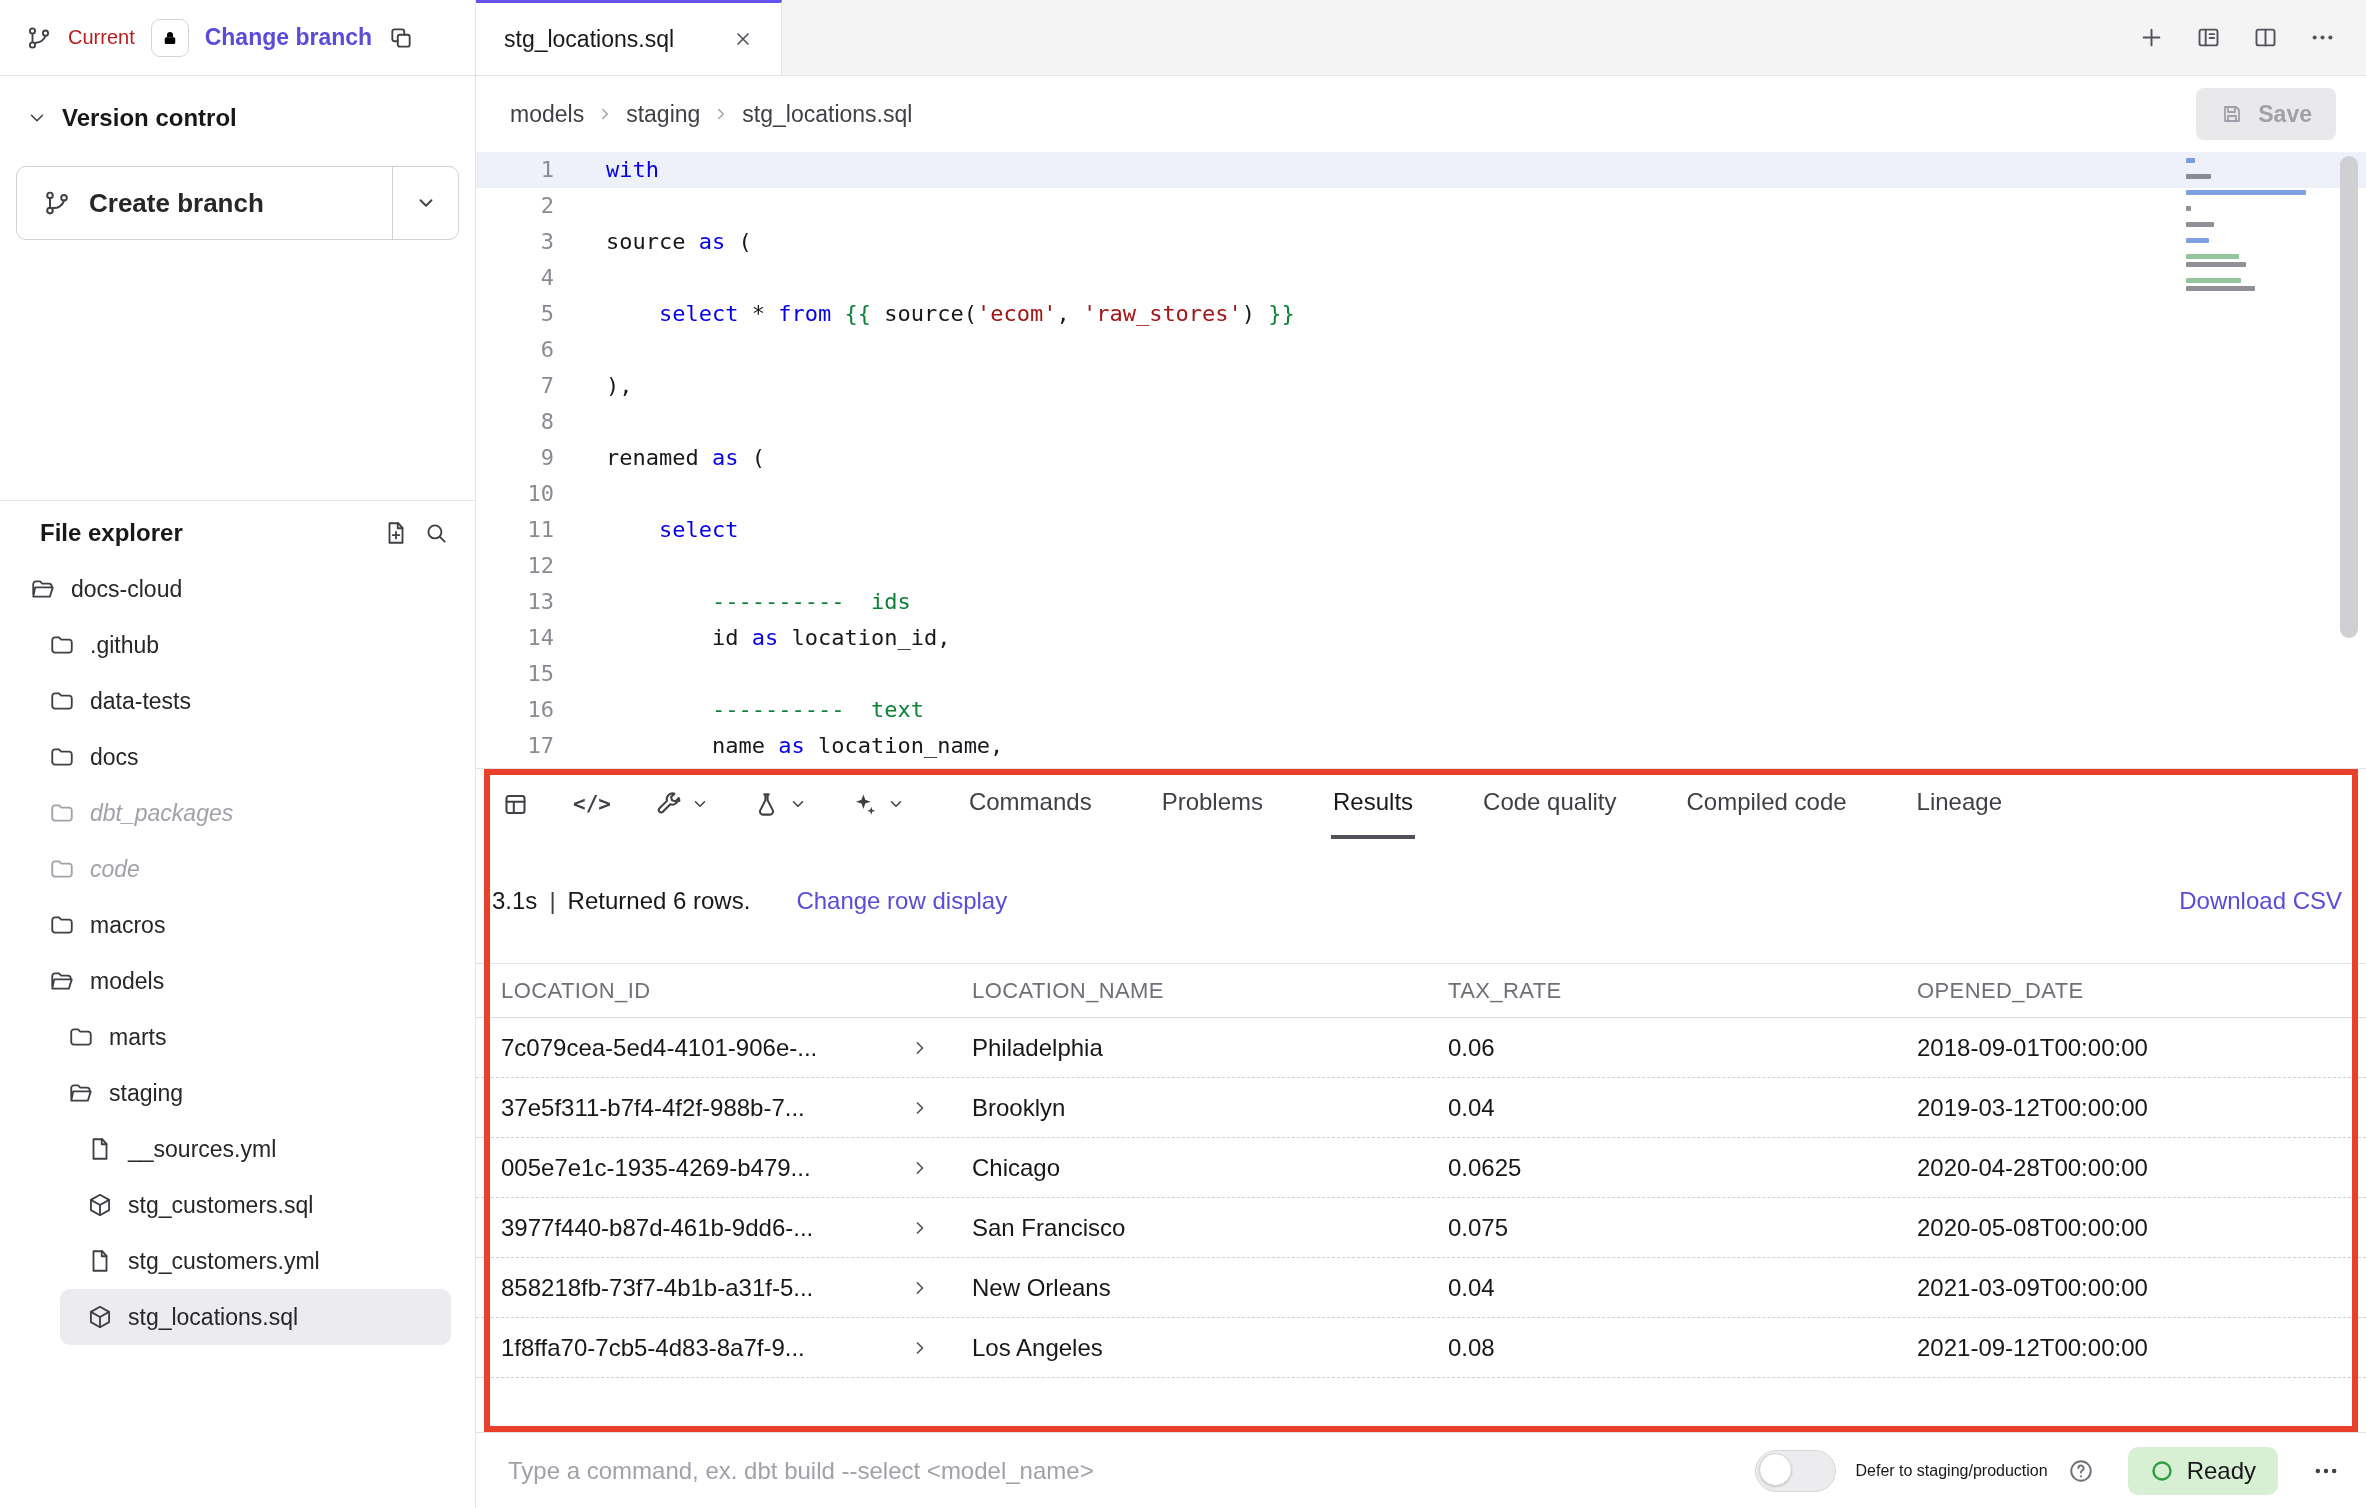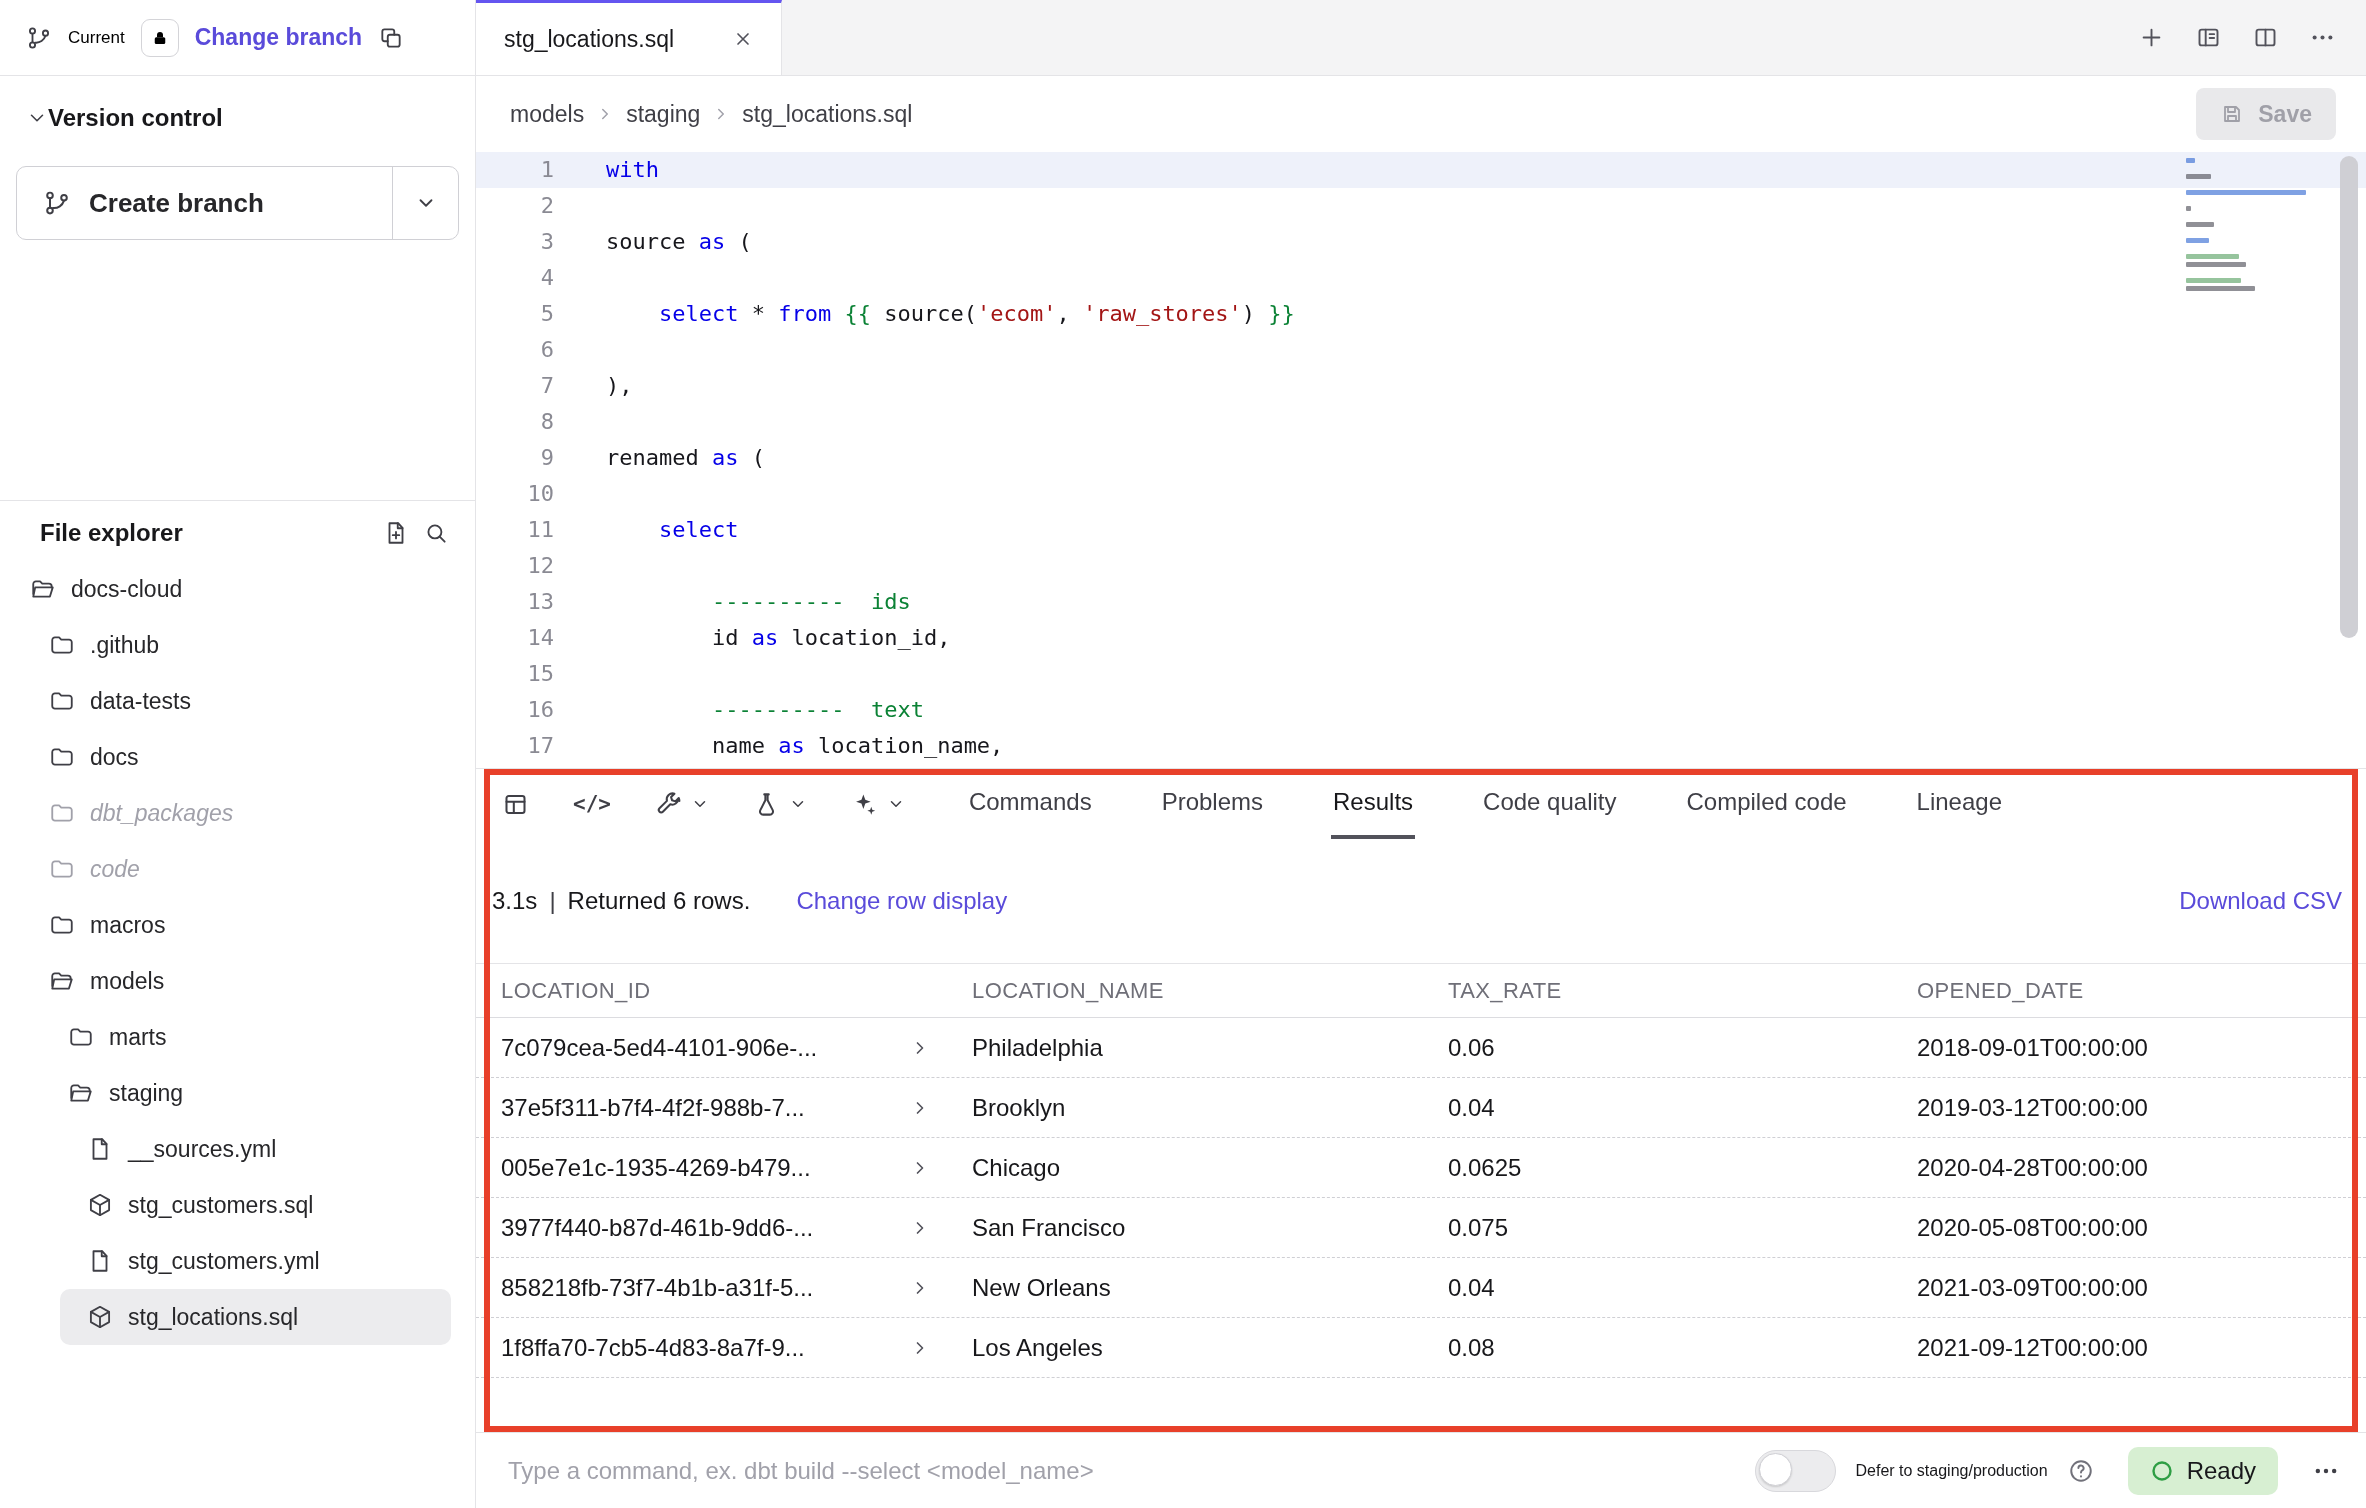--- a/index.html
+++ b/index.html
@@ -11,26 +11,26 @@
   }
   svg { display:block; }
   .icon svg, .tree-icon svg {
     fill:none; stroke:#3f3f46; stroke-width:1.7; stroke-linecap:round; stroke-linejoin:round;
   }
 
   
   .sidebar { width:476px; min-width:476px; height:100%; border-right:1px solid #e4e4e7; display:flex; flex-direction:column; background:#fff; }
   .branch-bar { height:76px; display:flex; align-items:center; gap:16px; padding:0 26px; border-bottom:1px solid #e4e4e7; }
   .branch-bar .icon svg { width:26px; height:26px; }
-  .current-label { font-size:17px; color:#000000; }
+  .current-label { font-size:20px; color:#b91c1c; }
   .lock-chip { width:38px; height:38px; border:1.5px solid #d4d4d8; border-radius:9px; display:flex; align-items:center; justify-content:center; }
   .lock-chip svg { width:18px; height:18px; }
   .change-branch { font-size:23px; font-weight:600; color:#5a4bda; cursor:pointer; }
   .vc-section { height:425px; border-bottom:1px solid #e4e4e7; padding:28px 16px 0 16px; }
-  .section-header { display:flex; align-items:center; padding:0 10px; }
+  .section-header { display:flex; align-items:center; gap:14px; padding:0 10px; }
   .section-header .icon svg { width:22px; height:22px; }
   .section-title { font-size:24px; font-weight:700; color:#18181b; }
   .create-branch-btn { margin-top:34px; height:74px; border:1.6px solid #d0d0d5; border-radius:10px; display:flex; align-items:stretch; background:#fff; }
   .cb-main { flex:1; display:flex; align-items:center; gap:18px; padding:0 26px; font-size:26px; font-weight:600; color:#27272a; }
   .cb-main .icon svg { width:28px; height:28px; }
   .cb-caret { width:66px; border-left:1.6px solid #d0d0d5; display:flex; align-items:center; justify-content:center; }
   .cb-caret svg { width:22px; height:22px; }
   .fe-section { flex:1; padding-top:18px; overflow:hidden; display:flex; flex-direction:column; }
   .fe-header { display:flex; align-items:center; gap:14px; padding:0 26px 14px 26px; }
   .fe-header .spacer { flex:1; }

